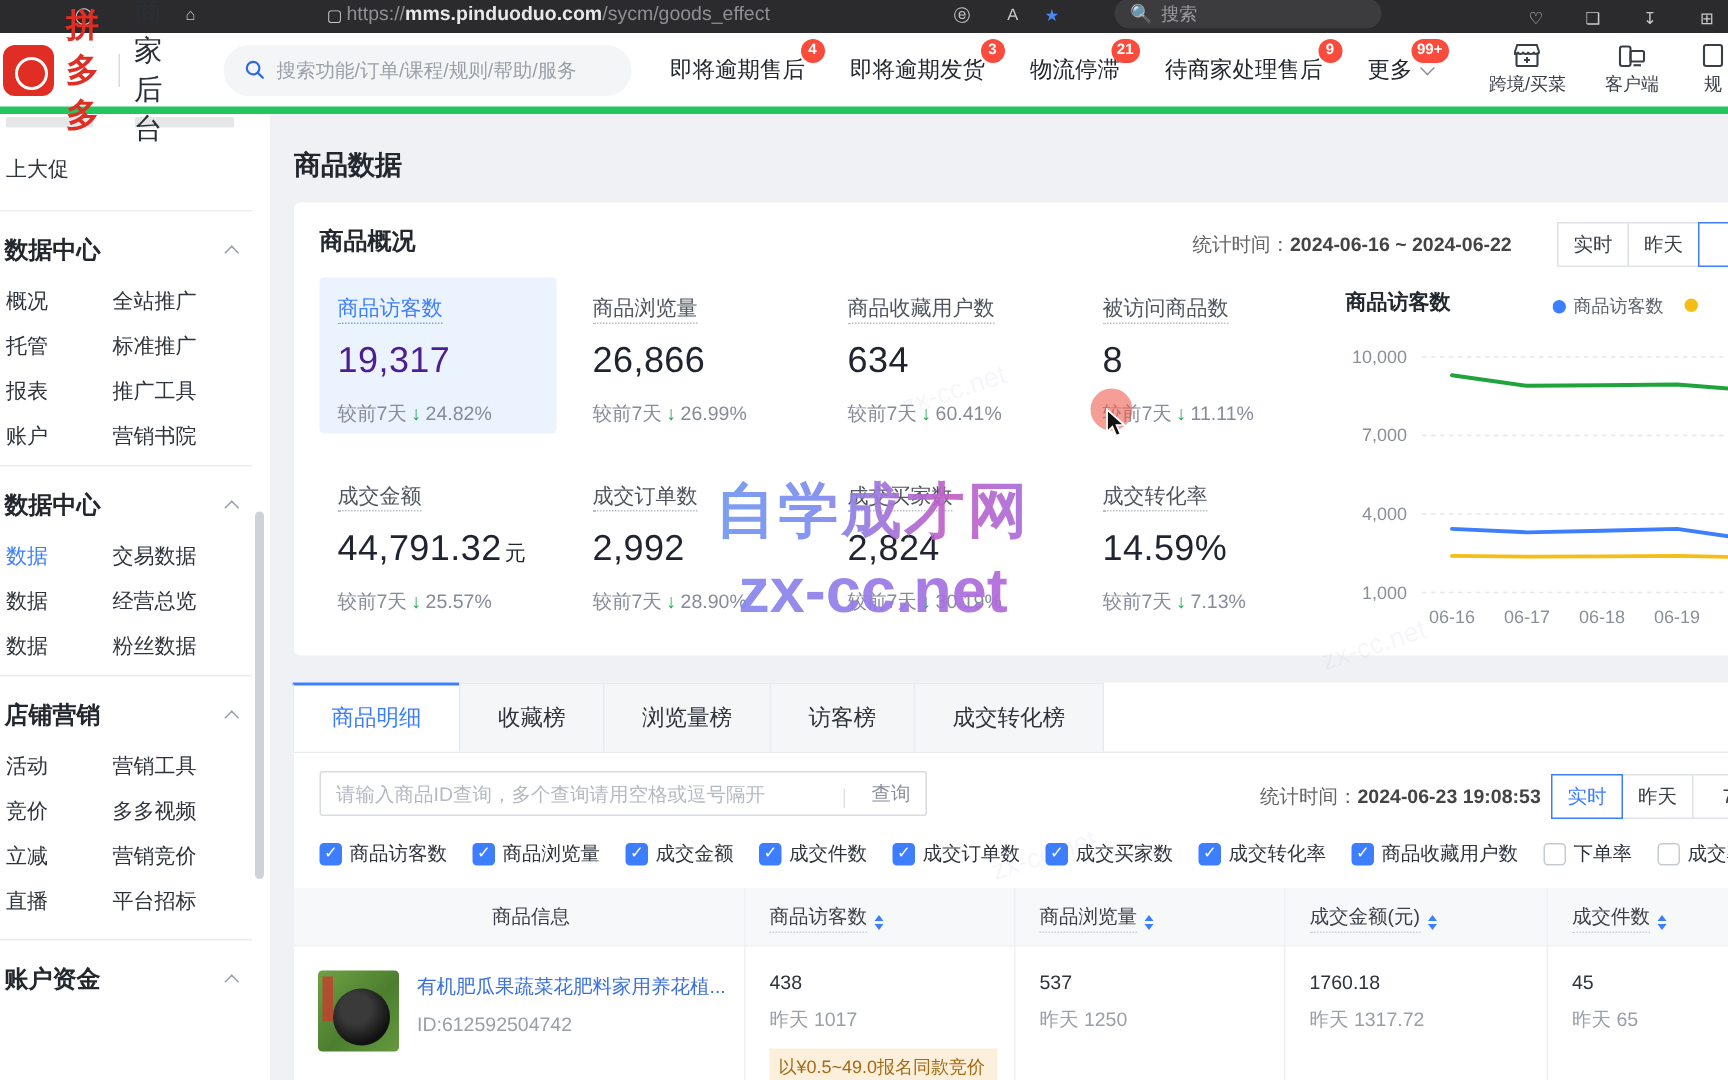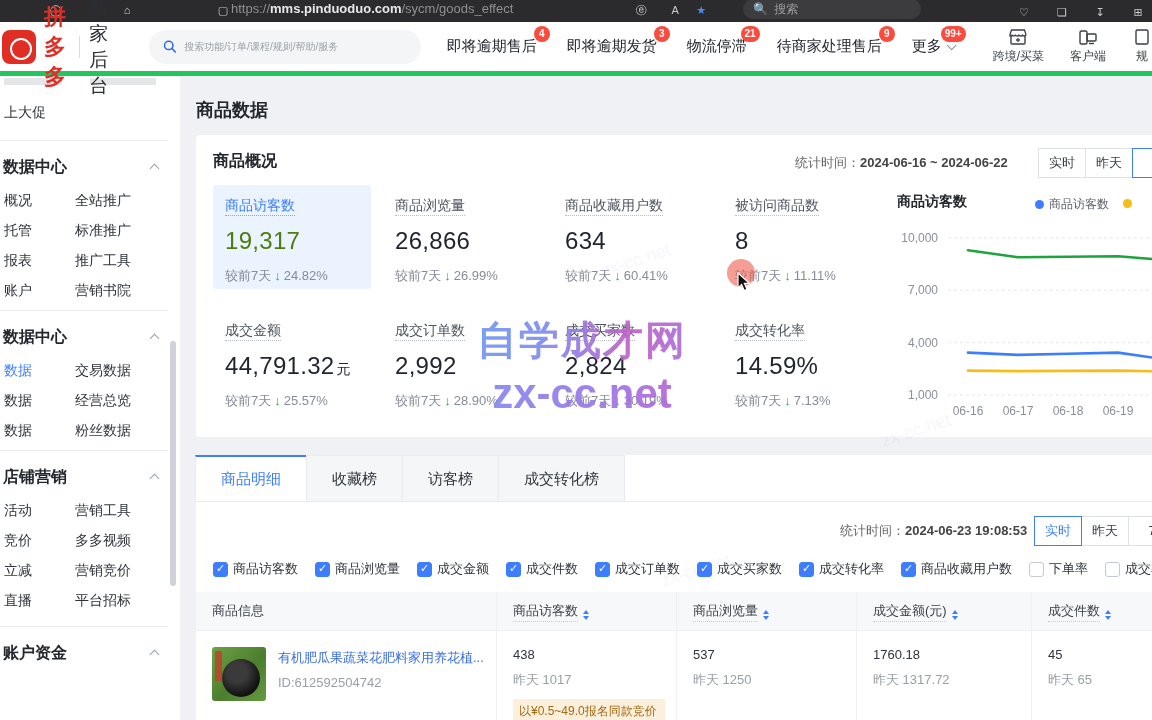--- a/index.html
+++ b/index.html
@@ -19,21 +19,21 @@
   .mh { position:absolute; left:0; top:22px; width:1152px; height:54px; background:#fff;
     border-bottom:5px solid #22c55e; display:flex; align-items:center; z-index:5; }
   .logo-mark { width:34px; height:34px; background:#e02e24; border-radius:8px; margin-left:2px; position:relative; flex:none; }
   .logo-mark:after { content:""; position:absolute; left:8px; top:8px; width:18px; height:18px;
     border:2.5px solid #fff; border-radius:50%; }
   .logo-text { color:#e02e24; font-size:22px; font-weight:bold; margin-left:8px; letter-spacing:1px; }
   .logo-div { width:1px; height:22px; background:#d9dbe0; margin:0 10px; }
   .portal-title { font-size:19px; color:#2a2e35; }
   .hsearch { margin-left:32px; width:272px; height:34px; background:#f4f5f7; border-radius:17px;
     display:flex; align-items:center; padding:0 14px; gap:8px; flex:none; }
-  .hsearch input { border:0; outline:0; background:transparent; font-size:10px; width:100%;
+  .hsearch input { border:0; outline:0; background:transparent; font-size:13px; width:100%;
     color:#333; font-family:inherit; }
   .hsearch input::placeholder { color:#9aa0a8; }
   .hnav { display:flex; margin-left:26px; gap:30px; align-items:center; }
   .hnav-item { position:relative; font-size:15px; color:#23272e; white-space:nowrap; cursor:pointer; }
   .badge { position:absolute; top:-11px; right:-13px; background:#fa4b3c; color:#fff; font-size:10px;
     min-width:16px; height:16px; line-height:16px; border-radius:9px; text-align:center; padding:0 4px; font-weight:bold; }
   .chev-down { display:inline-block; width:7px; height:7px; border-right:1.5px solid #8a9099;
     border-bottom:1.5px solid #8a9099; transform:rotate(45deg) translateY(-3px); margin-left:4px; }
   .qlinks { display:flex; margin-left:40px; gap:26px; }
   .qlink { display:flex; flex-direction:column; align-items:center; font-size:12px; color:#3a3f47; gap:2px; white-space:nowrap; }
@@ -68,21 +68,21 @@
   .rbtn.active { color:#3d7eff; border-color:#3d7eff; position:relative; z-index:2; }
 
   
   .cards { position:absolute; left:17px; top:50px; width:690px; display:flex; flex-wrap:wrap; gap:21px 12px; }
   .card { width:158px; height:104px; padding:12px 0 0 12px; cursor:pointer; }
   .card.active { background:#eaf3fe; border-radius:3px; }
   .card-label { font-size:14px; color:#4e555f; }
   .card-label span { border-bottom:1px dotted #b9bec7; padding-bottom:2px; }
   .card.active .card-label span { color:#3d7eff; border-bottom-color:#7aa6f5; }
   .card-value { font-size:24px; color:#1f2430; margin-top:12px; letter-spacing:.3px; }
-  .card.active .card-value { color:#4d7c0f; }
+  .card.active .card-value { color:#4c1d95; }
   .card-unit { font-size:14px; color:#1f2430; margin-left:2px; }
   .card-compare { font-size:13px; color:#868c98; margin-top:12px; white-space:nowrap; }
   .arrow-down { color:#1aad53; font-weight:bold; margin:0 3px; }
 
   
   .chart { position:absolute; left:694px; top:55px; width:282px; height:250px; }
   .chart-title { position:absolute; left:7px; top:3px; font-size:14px; font-weight:bold; color:#23272e; }
   .legend { position:absolute; left:145px; top:6px; width:137px; display:flex; gap:14px; overflow:hidden; font-size:12px; color:#5a616b; white-space:nowrap; }
   .ldot { display:inline-block; width:9px; height:9px; border-radius:50%; margin-right:5px; vertical-align:-1px; }
   .chart svg { position:absolute; left:0; top:0; }
@@ -106,21 +106,21 @@
   .metric { display:flex; align-items:center; gap:5px; cursor:pointer; }
   .cb { width:15px; height:15px; border:1px solid #c6cad1; border-radius:3px; background:#fff; position:relative; flex:none; }
   .cb.checked { background:#3d7eff; border-color:#3d7eff; }
   .cb.checked:after { content:"✓"; position:absolute; left:2px; top:-1px; color:#fff; font-size:11px; font-weight:bold; }
 
   
   .table { margin-top:14px; }
   .tr { display:grid; grid-template-columns:300px 180px 180px 175px 141px; }
   .thead { background:#f7f8fa; height:38px; }
   .th { line-height:38px; padding-left:16px; font-size:13px; color:#3a3f47; border-left:1px solid #eef0f3; white-space:nowrap; }
-  .th:first-child { border-left:0; }
+  .th:first-child { border-left:0;text-align:center; }
   .th-label { border-bottom:1px dotted #c9cdd3; padding-bottom:3px; }
   .sort { display:inline-flex; flex-direction:column; margin-left:5px; vertical-align:1px; }
   .sort i { width:0; height:0; border:3.5px solid transparent; display:block; }
   .sort .up { border-bottom:4.5px solid #3d7eff; margin-bottom:2px; }
   .sort .dn { border-top:4.5px solid #3d7eff; }
   .tbody { border-top:1px solid #f0f1f4; }
   .td { padding:16px 14px 0 16px; border-left:1px solid #eef0f3; font-size:13px; color:#2f343c; }
   .td:first-child { border-left:0; display:flex; gap:12px; }
   .thumb { width:54px; height:54px; border-radius:3px; flex:none;
     background:linear-gradient(135deg,#6fa244 0%,#4c7e2f 55%,#659a3e 100%); position:relative; overflow:hidden; }
@@ -386,25 +386,31 @@
           <polyline points="78,162.6 128,164.9 178,163.8 228,162.6 278,169.8" fill="none" stroke="#3d7eff" stroke-width="2.6" stroke-linecap="round" stroke-linejoin="round"></polyline>
         </svg>
     </div>
   </div>
 
   <div class="panel detail">
     <div class="tabbar">
 
     <span class="tab active">商品明细</span>
         <span class="tab">收藏榜</span>
+        <span class="tab">浏览量榜</span>
         <span class="tab">访客榜</span>
         <span class="tab">成交转化榜</span>
       </div>
 
     <div class="frow">
+      <span class="fsearch">
+        <input placeholder="请输入商品ID查询，多个查询请用空格或逗号隔开" style="">
+        <span class="qdiv">｜</span>
+        <span class="qbtn">查询</span>
+      </span>
       <span class="stat-time" style="left:644px; top:20px"><span>统计时间：</span><b>2024-06-23 19:08:53</b></span>
       <span class="rgroup" style="left:839px; top:14px">
         <span class="rbtn active">实时</span>
         <span class="rbtn">昨天</span>
         <span class="rbtn">7</span>
       </span>
     </div>
 
     <div class="metrics">
 

